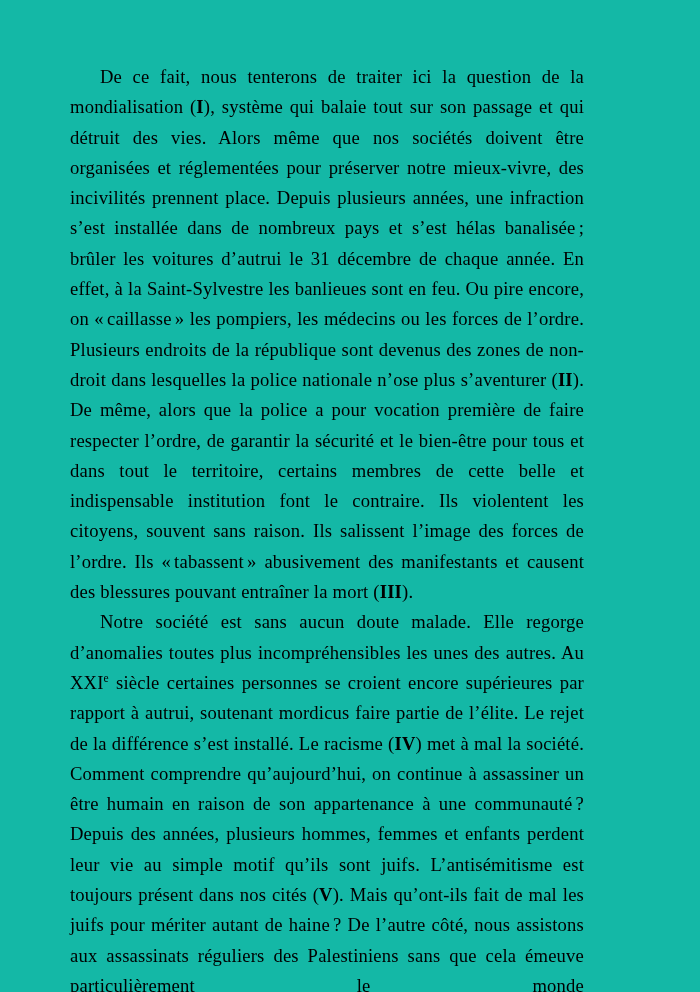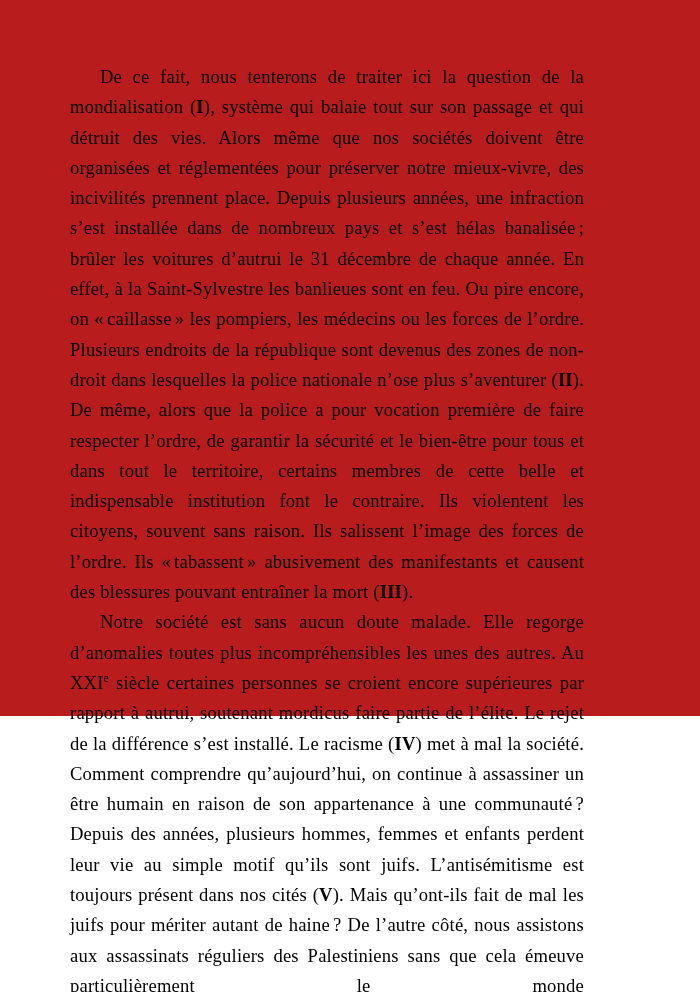--- a/index.html
+++ b/index.html
@@ -12,22 +12,22 @@
     height: 992px;
     background: #ffffff;
     font-family: "Liberation Serif", "DejaVu Serif", serif;
     color: #000000;
     overflow: hidden;
   }
 
   #page {
     position: relative;
     width: 700px;
-    height: 716px;
-    background: #b91c1c;
+    height: 992px;
+    background: #14b8a6;
   }
 
   #text-block {
     position: absolute;
     left: 70px;
     top: 62px;
     width: 514px;
   }
 
   p.para {

